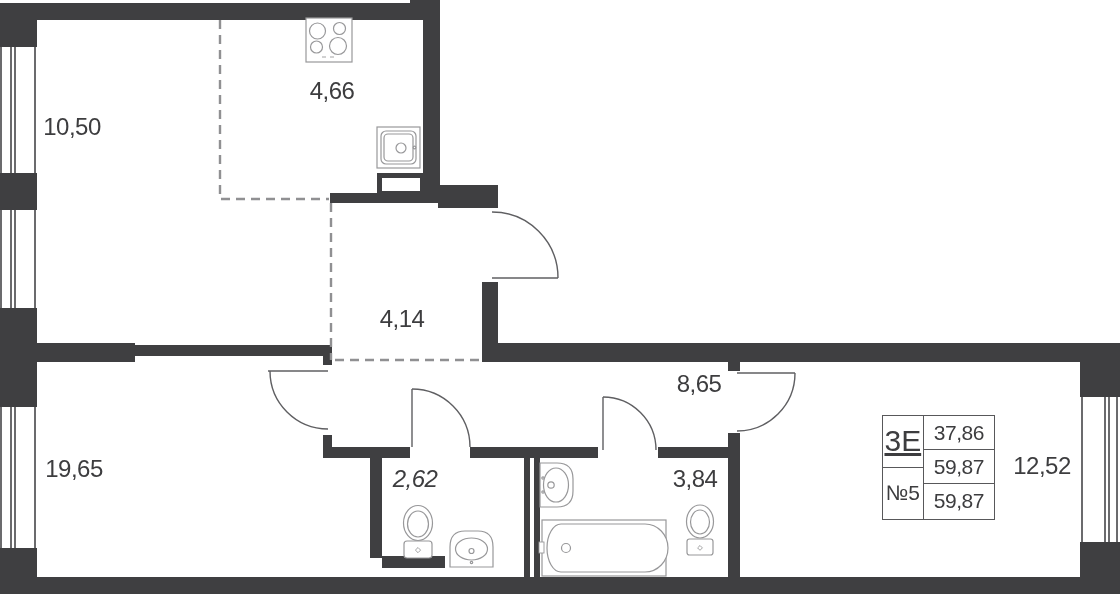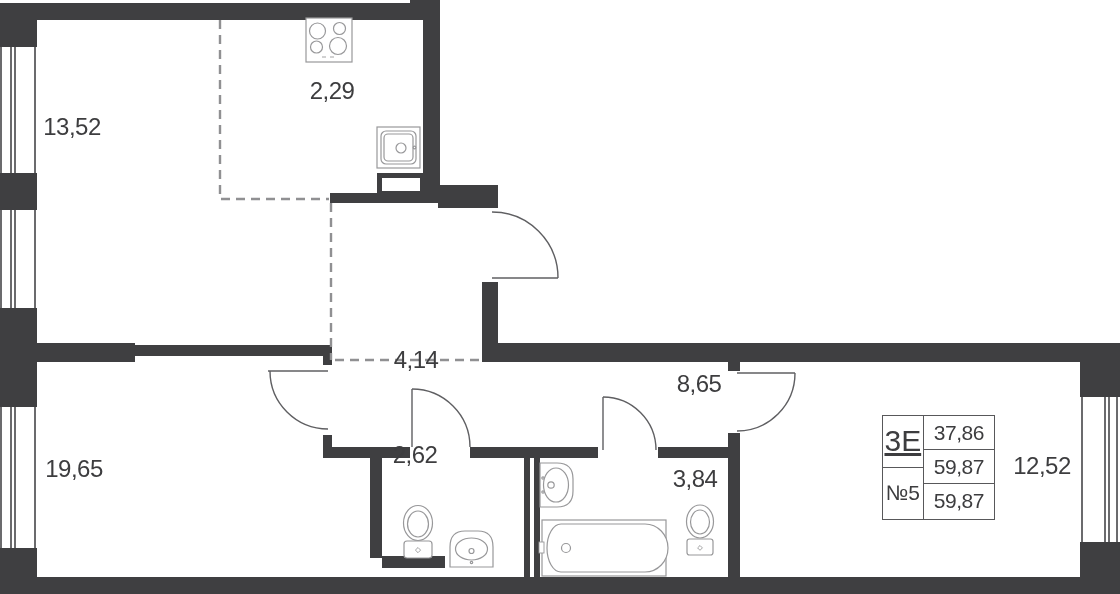--- a/index.html
+++ b/index.html
@@ -160,25 +160,25 @@
     </g>
 
     <g stroke="#98989a" stroke-width="1.2" fill="#ffffff">
       <rect x="687" y="539" width="26" height="16" rx="2.5"></rect>
       <ellipse cx="700" cy="521.5" rx="13.5" ry="16.5"></ellipse>
       <ellipse cx="700" cy="522" rx="9.5" ry="12"></ellipse>
       <path d="M700,545.5 l2.4,2.4 l-2.4,2.4 l-2.4,-2.4 Z" stroke-width="0.9"></path>
     </g>
   </svg>
 
-  <div class="area-label" style="left:72px;top:127px;">13,52</div>
-  <div class="area-label" style="left:332px;top:91px;">2,29</div>
-  <div class="area-label" style="left:416px;top:319px;margin-top:41px;">4,14</div>
+  <div class="area-label" style="left:72px;top:127px;">10,50</div>
+  <div class="area-label" style="left:332px;top:91px;">4,66</div>
+  <div class="area-label" style="left:402px;top:319px;">4,14</div>
   <div class="area-label" style="left:74px;top:469px;">19,65</div>
-  <div class="area-label" style="left:415px;top:455px;">2,62</div>
+  <div class="area-label" style="left:415px;top:479px;font-style:italic;">2,62</div>
   <div class="area-label" style="left:695px;top:479px;">3,84</div>
   <div class="area-label" style="left:699px;top:384px;">8,65</div>
   <div class="area-label" style="left:1042px;top:466px;text-align:right;">12,52</div>
 
   <div class="tbl">
     <div class="tcol left">
       <div class="tcell t-type bb">3Е</div>
       <div class="tcell t-num">№5</div>
     </div>
     <div class="tcol right">

